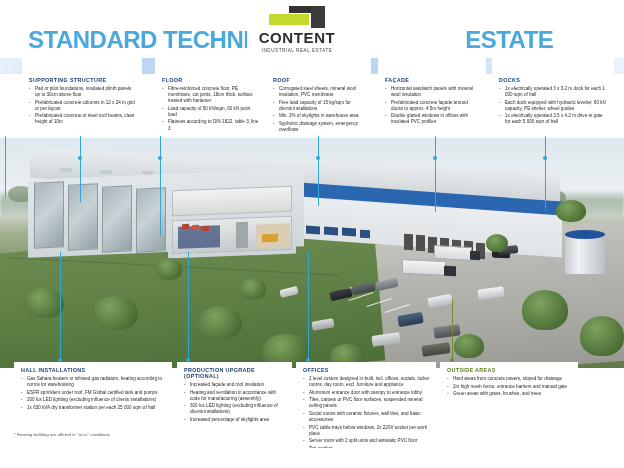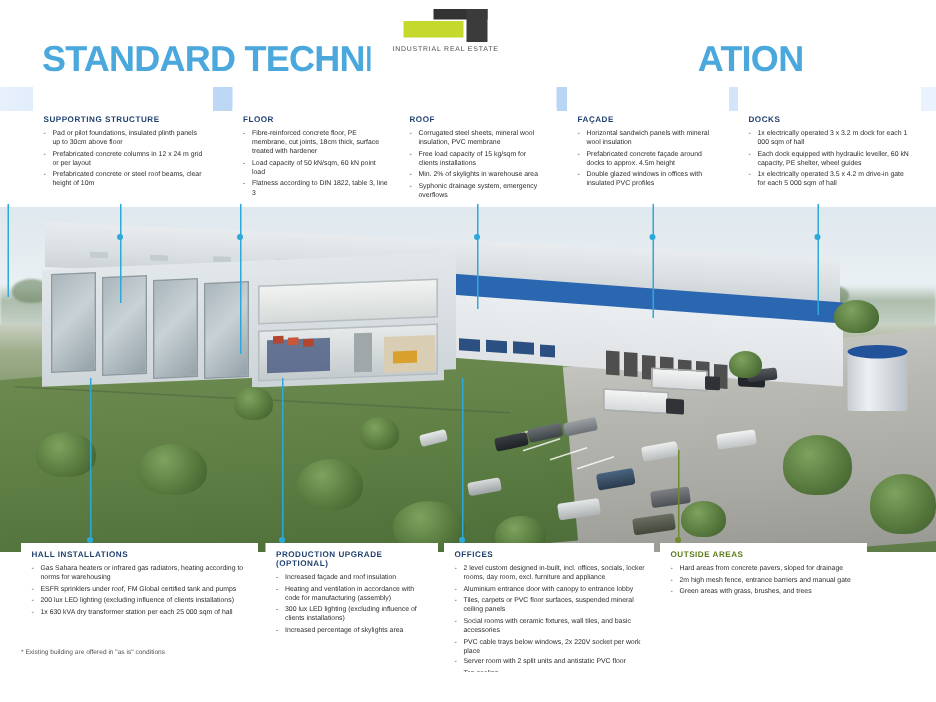--- a/index.html
+++ b/index.html
@@ -323,37 +323,38 @@
     <div class="bush" style="left:454px;top:196px;width:30px;height:24px;"></div>
     <div class="bush" style="left:522px;top:152px;width:46px;height:40px;"></div>
     <div class="bush" style="left:580px;top:178px;width:44px;height:40px;"></div>
     <div class="bush" style="left:486px;top:96px;width:22px;height:18px;"></div>
     <div class="bush" style="left:556px;top:62px;width:30px;height:22px;"></div>
 
     <div class="watermark"></div>
   </div>
 
   <div class="header">
-    <div class="title"><span>STANDARD TECHNICAL</span><span class="seg2">ATION</span></div>
+    <div class="title"><span>STANDARD TECHNICAL</span><span class="seg2">ESTATE</span></div>
   </div>
 
   <div class="header-band"></div>
   <div class="band-notch" style="left:22px;  width:120px;"></div>
   <div class="band-notch" style="left:155px; width:110px;"></div>
   <div class="band-notch" style="left:247px; width:100px;"></div>
   <div class="band-notch" style="left:266px; width:105px;"></div>
   <div class="band-notch" style="left:378px; width:108px;"></div>
   <div class="band-notch" style="left:492px; width:122px;"></div>
 
   <div class="logo-box">
     <div class="logo-mark">
       <div class="dark-top"></div>
       <div class="dark-right"></div>
       <div class="green"></div>
     </div>
+    <div class="logo-word">CONTENT</div>
     <div class="logo-sub">INDUSTRIAL REAL ESTATE</div>
   </div>
 
   <div class="conn" style="left:80px;  top:136px; height:66px;"></div>
   <div class="conn-dot" style="left:78px; top:156px;"></div>
   <div class="conn" style="left:160px; top:136px; height:100px;"></div>
   <div class="conn-dot" style="left:158px;top:156px;"></div>
   <div class="conn" style="left:318px; top:136px; height:70px;"></div>
   <div class="conn-dot" style="left:316px;top:156px;"></div>
   <div class="conn" style="left:435px; top:136px; height:76px;"></div>

